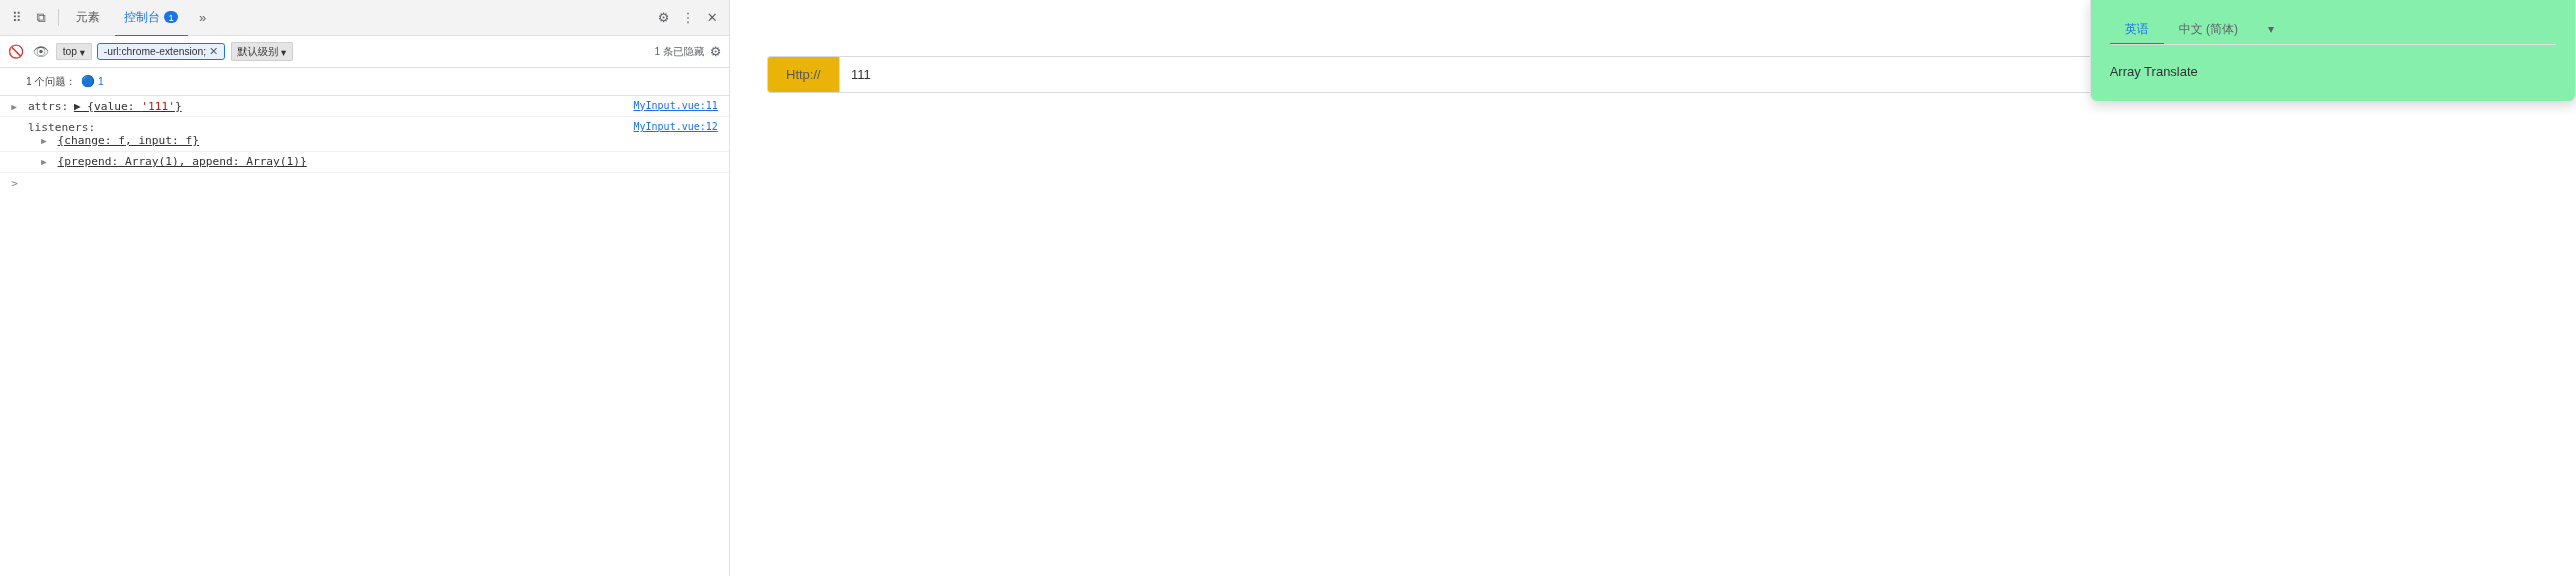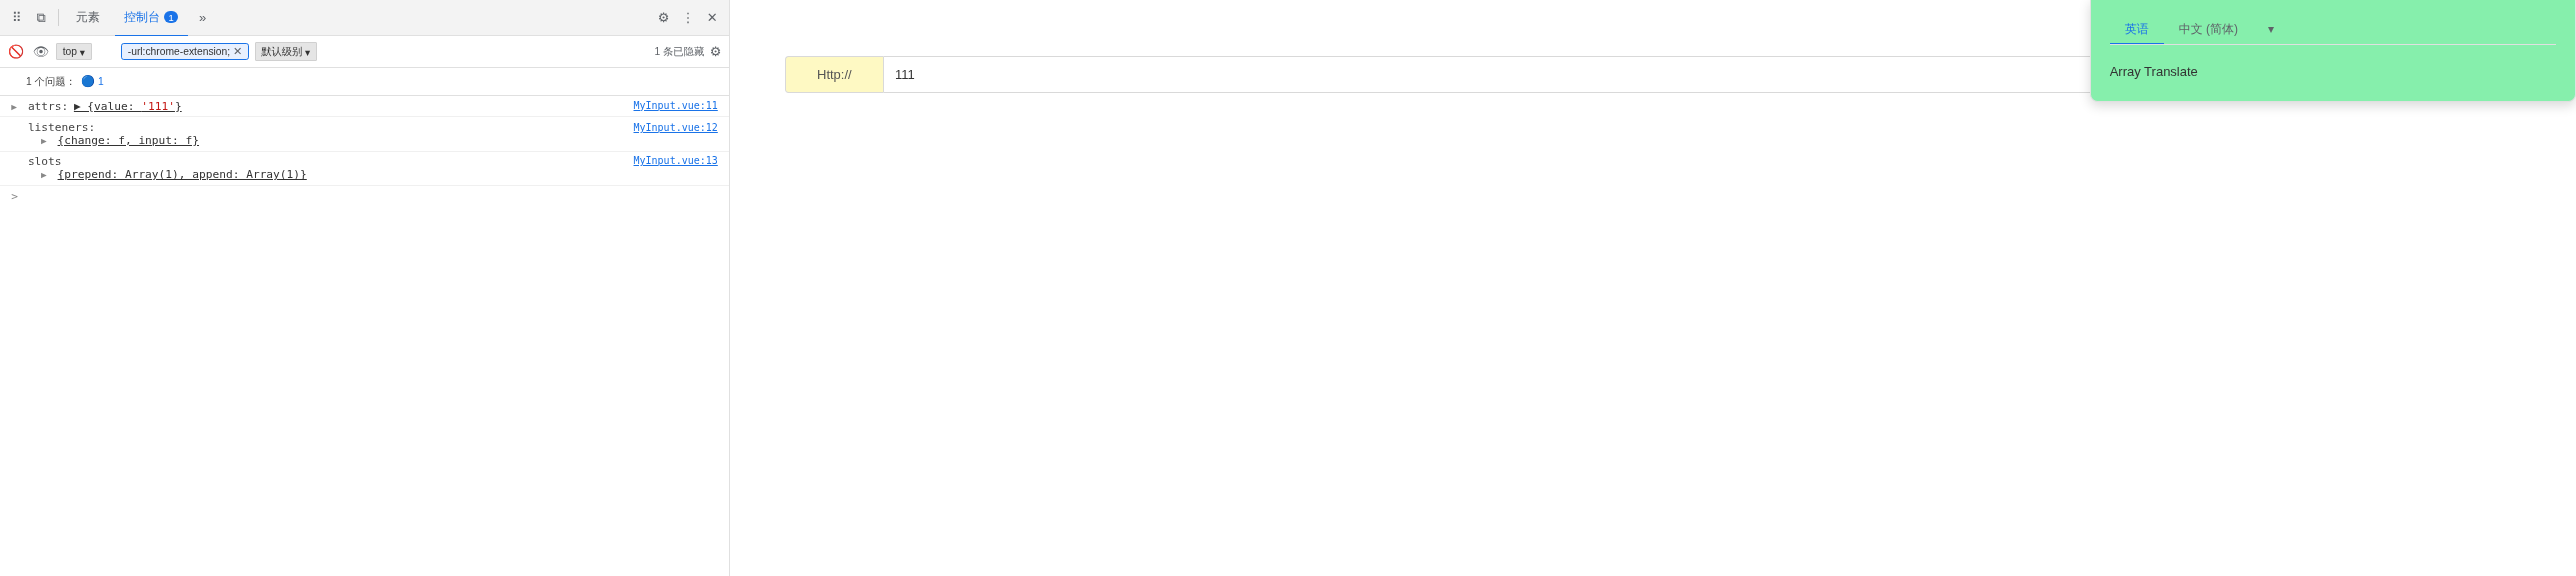--- a/index.html
+++ b/index.html
@@ -96,21 +96,20 @@
     .filter-chip {
       display: flex;
       align-items: center;
       border: 0.9px solid #1a73e8;
       border-radius: 2.8px;
       padding: 1.9px 5.6px;
       font-size: 10.3px;
       color: #333;
       background: #e8f0fe;
       gap: 2.8px;
-      margin-left: 24px;
     }
     .filter-chip .close-x {
       cursor: pointer;
       color: #5f6368;
       font-size: 11.2px;
       line-height: 1;
     }
 
     .level-dropdown {
       display: flex;
@@ -238,29 +237,28 @@
       align-items: center;
       padding: 56px 37px;
       gap: 0;
     }
 
     .input-prefix {
       display: flex;
       align-items: center;
       justify-content: center;
       height: 37px;
-      padding: 0 31px;
-      background: #fef9c3;
+      padding: 0 18px;
+      background: #eab308;
       border: 0.9px solid #d9d9d9;
       border-right: none;
       border-radius: 3.7px 0 0 3.7px;
       font-size: 13px;
       color: #555;
       white-space: nowrap;
-      margin-left: 18px;
     }
 
     .input-field {
       flex: 1;
       height: 37px;
       border: 0.9px solid #d9d9d9;
       border-radius: 0 3.7px 3.7px 0;
       padding: 0 11.2px;
       font-size: 13px;
       color: #333;
@@ -378,38 +376,34 @@
         <span class="row-value">
           ▶ {value: <span class="string-val">'111'</span>}
         </span>
         <span class="link-right">MyInput.vue:11</span>
       </div>
     </div>
 
     <div class="console-row">
       <span class="row-expand" style="width:13px;margin-right:3.7px;"></span>
       <div class="row-line" style="flex-direction:column;">
-        <div style="display:flex; width:100%;align-items:center;">
+        <div style="display:flex; width:100%;">
           <span class="row-key">listeners:</span>
           <span class="link-right">MyInput.vue:12</span>
         </div>
         <div style="display:flex; padding-left:13px;">
           <span class="row-expand chevron-right"></span>
           <span class="row-value">{change: f, input: f}</span>
         </div>
       </div>
     </div>
 
     <div class="console-row">
       <span class="row-expand" style="width:13px;margin-right:3.7px;"></span>
       <div class="row-line" style="flex-direction:column;">
-        <div style="display:flex; width:100%;">
-          <span class="row-key">slots</span>
-          <span class="link-right">MyInput.vue:13</span>
-        </div>
         <div style="display:flex; padding-left:13px;">
           <span class="row-expand chevron-right"></span>
           <span class="row-value">{prepend: Array(1), append: Array(1)}</span>
         </div>
       </div>
     </div>
 
     <div class="prompt-row">
       <span class="prompt-caret">&gt;</span>
     </div>

